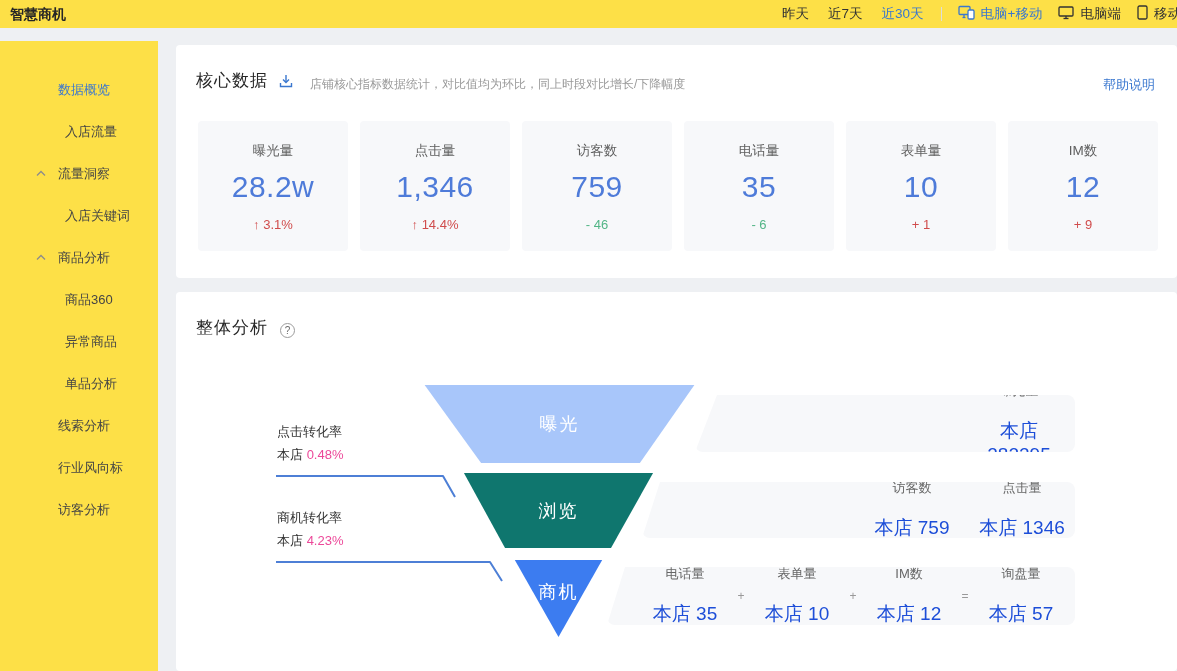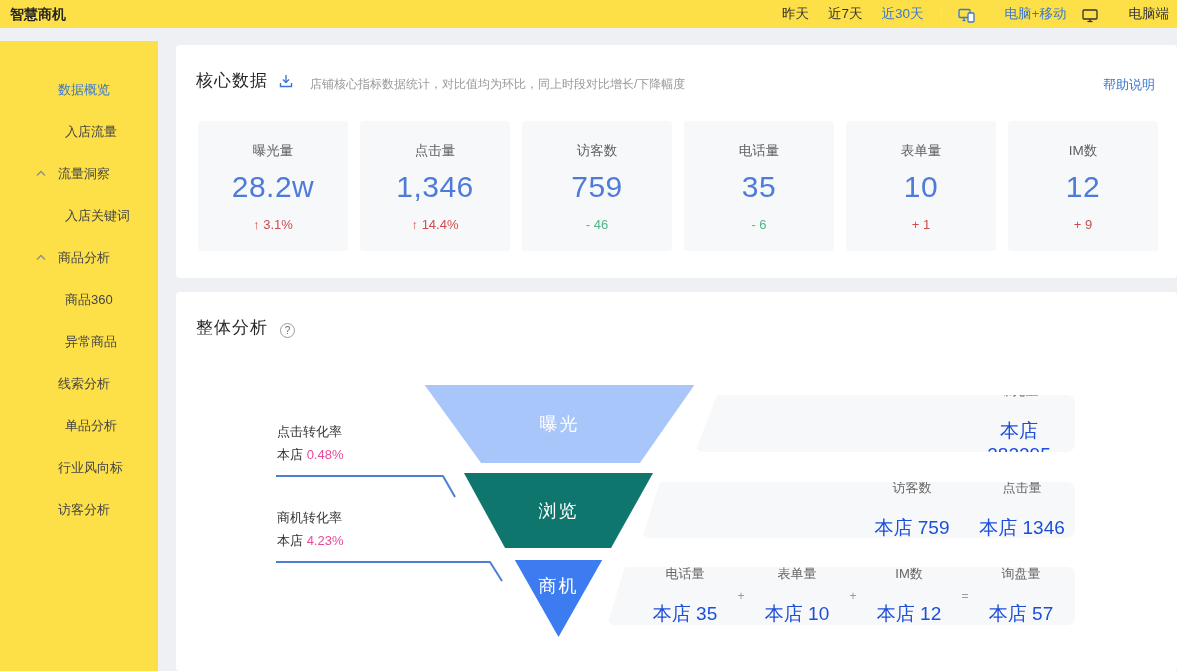--- a/index.html
+++ b/index.html
@@ -8,21 +8,21 @@
   #app { position:relative; width:1177px; height:671px; background:#eef0f3; overflow:hidden; }
 
   
   .topbar { position:absolute; left:0; top:0; width:1177px; height:28px; background:#fde047; }
   .app-title { position:absolute; left:10px; top:0; height:28px; line-height:28px; font-size:14px; font-weight:700; color:#262626; }
   .topbar-right { position:absolute; left:782px; top:0; height:28px; display:flex; align-items:center; white-space:nowrap; }
   .tfilter { font-size:13.5px; color:#333; cursor:pointer; }
   .tfilter + .tfilter { margin-left:19px; }
   .tfilter.active { color:#3a77cf; }
   .tb-divider { width:1px; height:14px; background:#dcdcdc; margin-left:17px; }
-  .dfilter { display:flex; align-items:flex-end; margin-left:16px; font-size:13.5px; color:#333; cursor:pointer;gap:24px; }
+  .dfilter { display:flex; align-items:flex-start; margin-left:16px; font-size:13.5px; color:#333; cursor:pointer; }
   .dfilter.active { color:#3a77cf; }
   .dfilter svg { margin-right:6px; }
 
   
   .sidebar { position:absolute; left:0; top:41px; width:158px; height:643px; background:#fde047; }
   .side-list { position:absolute; left:0; top:28px; width:158px; }
   .side-item { position:relative; height:42px; line-height:42px; font-size:13px; color:#454545; cursor:pointer; }
   .side-item .lbl { position:absolute; left:58px; }
   .side-item.sub .lbl { left:65px; }
   .side-item.active .lbl { color:#3a77cf; }
@@ -46,21 +46,21 @@
   .card .m-change { font-size:13px; margin-top:13px; }
   .card .m-change .arr { font-weight:700; }
 
   
   .q-icon { position:absolute; left:104px; top:31px; width:15px; height:15px; border:1px solid #9c9c9c; border-radius:50%;
             font-size:10px; color:#6a6a6a; display:flex; align-items:center; justify-content:center; cursor:pointer; }
 
   .stage { position:absolute; display:flex; justify-content:center; color:#fff; font-size:18px; letter-spacing:2px; }
   .stage-1 { left:243px; top:93px; width:281px; height:78px; clip-path:polygon(2% 0,98% 0,78.6% 100%,22.1% 100%); align-items:center; }
   .stage-2 { left:286px; top:181px; width:193px; height:75px; clip-path:polygon(1% 0,99% 0,77.2% 100%,22.3% 100%); align-items:center; }
-  .stage-3 { left:337px; top:268px; width:91px; height:77px; clip-path:polygon(2% 0,98% 0,50% 100%); align-items:flex-start; padding-top:14px; }
+  .stage-3 { left:337px; top:268px; width:91px; height:77px; clip-path:polygon(2% 0,98% 0,50% 100%); align-items:flex-start; padding-top:20px; }
 
   .conv { position:absolute; left:101px; font-size:13px; color:#333; line-height:23px; }
   .conv-1 { top:128px; }
   .conv-2 { top:214px; }
   .conv .pct { color:#ec4899; }
   .elbow-svg { position:absolute; left:0; top:0; pointer-events:none; }
 
   .fpanel { position:absolute; background:#f7f8fa; border-radius:8px; display:flex; align-items:center; }
   .fpanel-1 { left:519px; top:103px; width:380px; height:57px; clip-path:polygon(22px 0,100% 0,100% 100%,0 100%); justify-content:flex-end; padding-right:10px; }
   .fpanel-2 { left:466px; top:190px; width:433px; height:56px; clip-path:polygon(18px 0,100% 0,100% 100%,0 100%); justify-content:flex-end; padding-right:8px; gap:20px; }
@@ -133,25 +133,25 @@
             <polyline points="1,5.5 5,1.5 9,5.5"></polyline>
           </svg>
         <span class="lbl">商品分析</span>
       </div>
       <div class="side-item sub">
           <span class="lbl">商品360</span>
         </div>
       <div class="side-item sub">
           <span class="lbl">异常商品</span>
         </div>
+      <div class="side-item sub">
+          <span class="lbl">单品分析</span>
+        </div>
       <div class="side-item">
           <span class="lbl">线索分析</span>
-        </div>
-      <div class="side-item sub">
-          <span class="lbl">单品分析</span>
         </div>
       <div class="side-item">
           <span class="lbl">行业风向标</span>
         </div>
       <div class="side-item">
           <span class="lbl">访客分析</span>
         </div>
     </div>
   </div>
 

